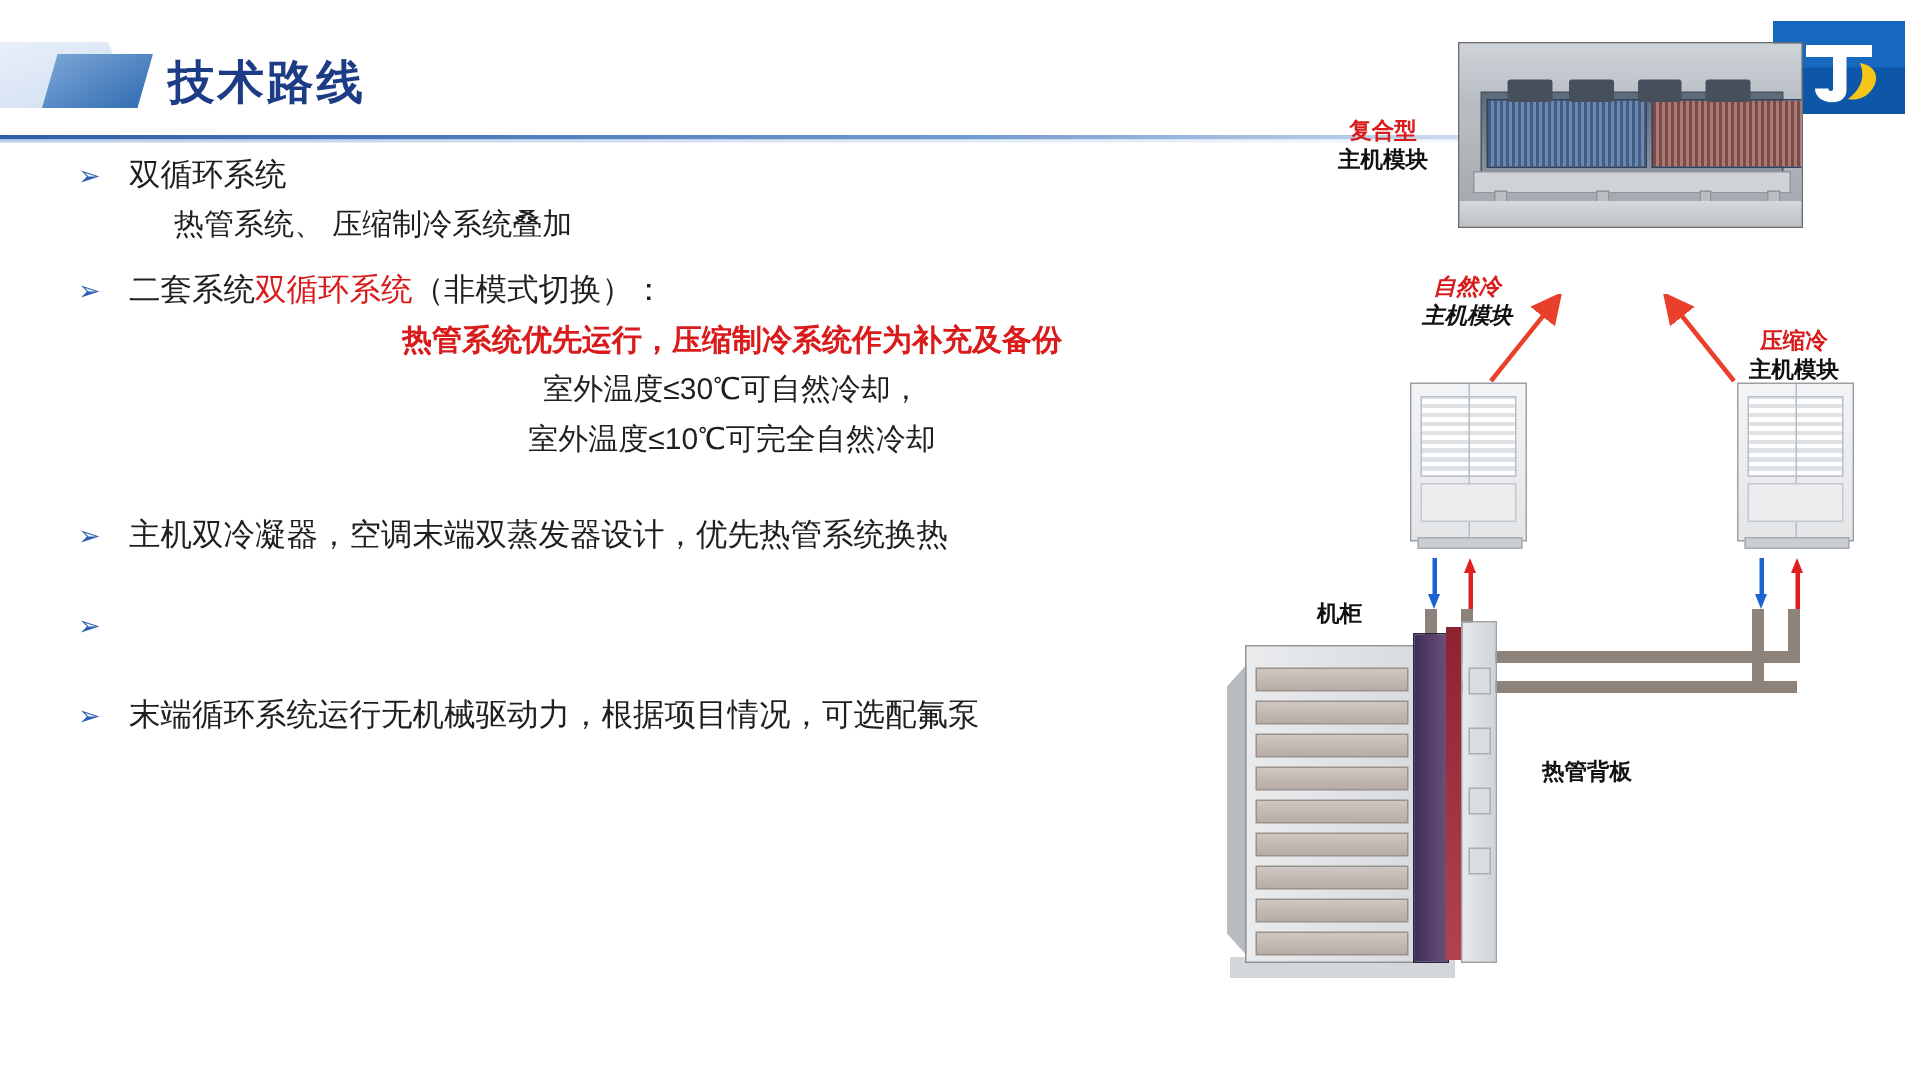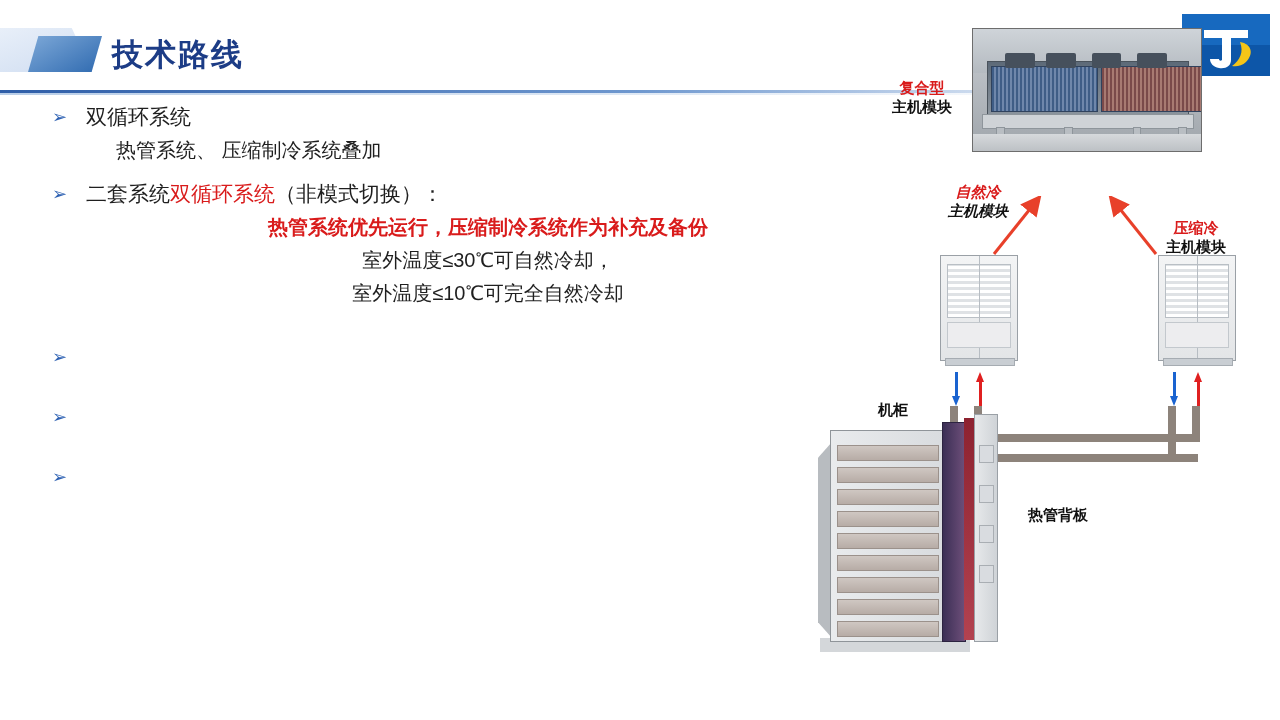--- a/index.html
+++ b/index.html
@@ -294,32 +294,34 @@
       <div class="btext"><span>二套系统</span><span class="red">双循环系统</span><span>（非模式切换）：</span></div>
     </div>
     <div class="sub i4 redb">热管系统优先运行，压缩制冷系统作为补充及备份</div>
     <div class="sub i4">室外温度≤30℃可自然冷却，</div>
     <div class="sub i4">室外温度≤10℃可完全自然冷却</div>
 
     <div class="gap-l"></div>
 
     <div class="brow">
       <div class="arrow">➢</div>
+      <div class="btext">主机双冷凝器，空调末端双蒸发器设计，优先热管系统换热</div>
     </div>
 
     <div class="gap-m"></div>
 
     <div class="brow">
       <div class="arrow">➢</div>
     </div>
 
     <div class="gap-m"></div>
 
     <div class="brow">
       <div class="arrow">➢</div>
+      <div class="btext">末端循环系统运行无机械驱动力，根据项目情况，可选配氟泵</div>
     </div>
 
   </div>
 
   <div class="diagram">
 
     <div class="lbl" style="left:76px; top:78px; width:92px;">
       <span class="r">复合型</span>
       <span class="k">主机模块</span>
     </div>

